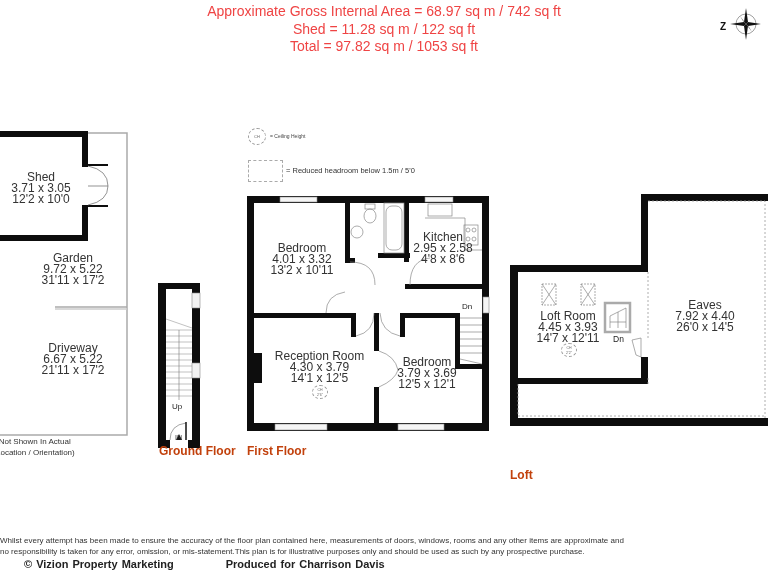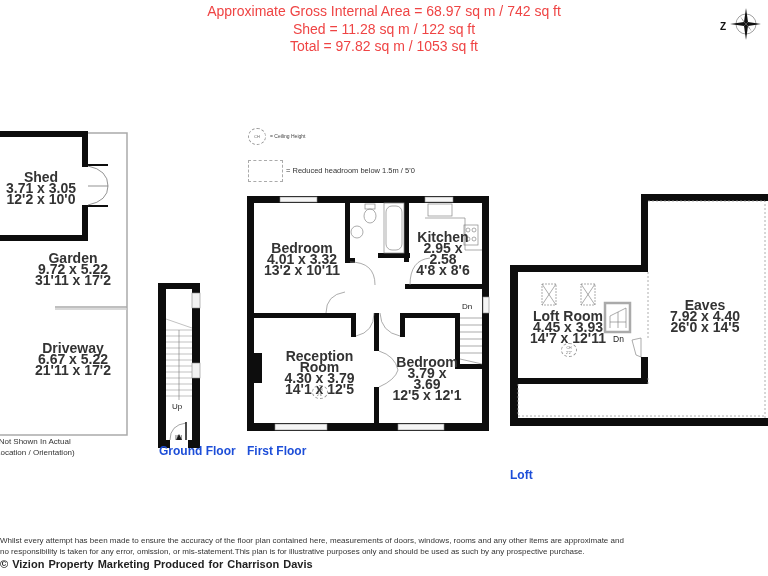--- a/index.html
+++ b/index.html
@@ -4,27 +4,27 @@
 <style>
   html, body { margin:0; padding:0; background:#ffffff; }
   body { width:768px; height:576px; position:relative; overflow:hidden;
          font-family:"Liberation Sans", "DejaVu Sans", sans-serif; color:#1a1a1a; }
   .abs { position:absolute; }
   .header { position:absolute; left:0; top:3px; width:768px; text-align:center; }
   .header div { font-size:14px; line-height:17.5px; color:#ef4444; }
   .compass { position:absolute; left:718px; top:6px; width:44px; height:36px; }
   .legend-text-sm { font-size:5px; color:#444; }
   .legend-text { font-size:7.5px; color:#333; }
-  .room-label { position:absolute; text-align:center; font-size:14px; line-height:11px; color:#333;font-weight:bold; }
-  .floor-title { position:absolute; font-size:12px; font-weight:bold; color:#1d4ed8; }
+  .room-label { position:absolute; text-align:center; font-size:12px; line-height:11px; color:#333; }
+  .floor-title { position:absolute; font-size:12px; font-weight:bold; color:#c2410c; }
   .note { position:absolute; font-size:8px; line-height:11px; color:#333; }
   .footer { position:absolute; left:0; top:535px; width:768px; text-align:left; }
   .footer .disc { font-size:8px; line-height:11px; color:#333; }
   .footer .credit { font-size:11px; font-weight:bold; color:#222; margin-top:1px; word-spacing:1px; }
-  .footer .credit span { margin:0 0; }
+  .footer .credit span { margin:0 24px; }
   svg { position:absolute; left:0; top:0; }
   .ch-badge { position:absolute; width:16px; height:14px; border:1px dashed #999; border-radius:50%;
               font-size:3.5px; line-height:5px; text-align:center; color:#666; padding-top:2px; box-sizing:border-box; }
 </style>
 </head>
 <body>
 
 <div class="header">
   <div>Approximate Gross Internal Area = 68.97 sq m / 742 sq ft</div>
   <div>Shed = 11.28 sq m / 122 sq ft</div>

